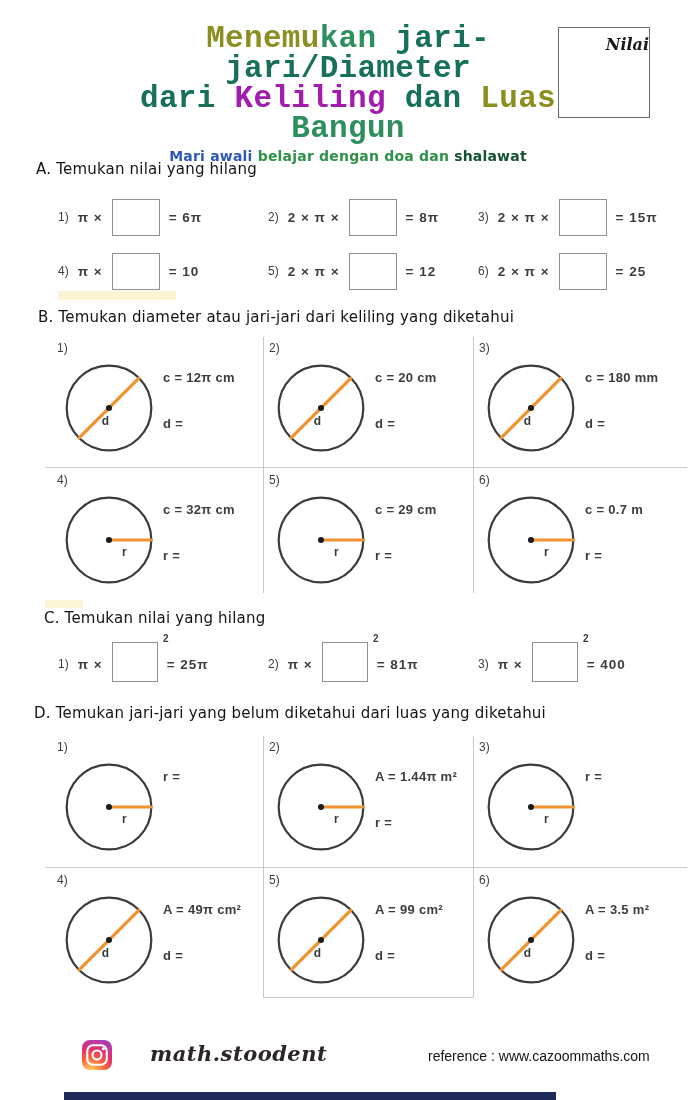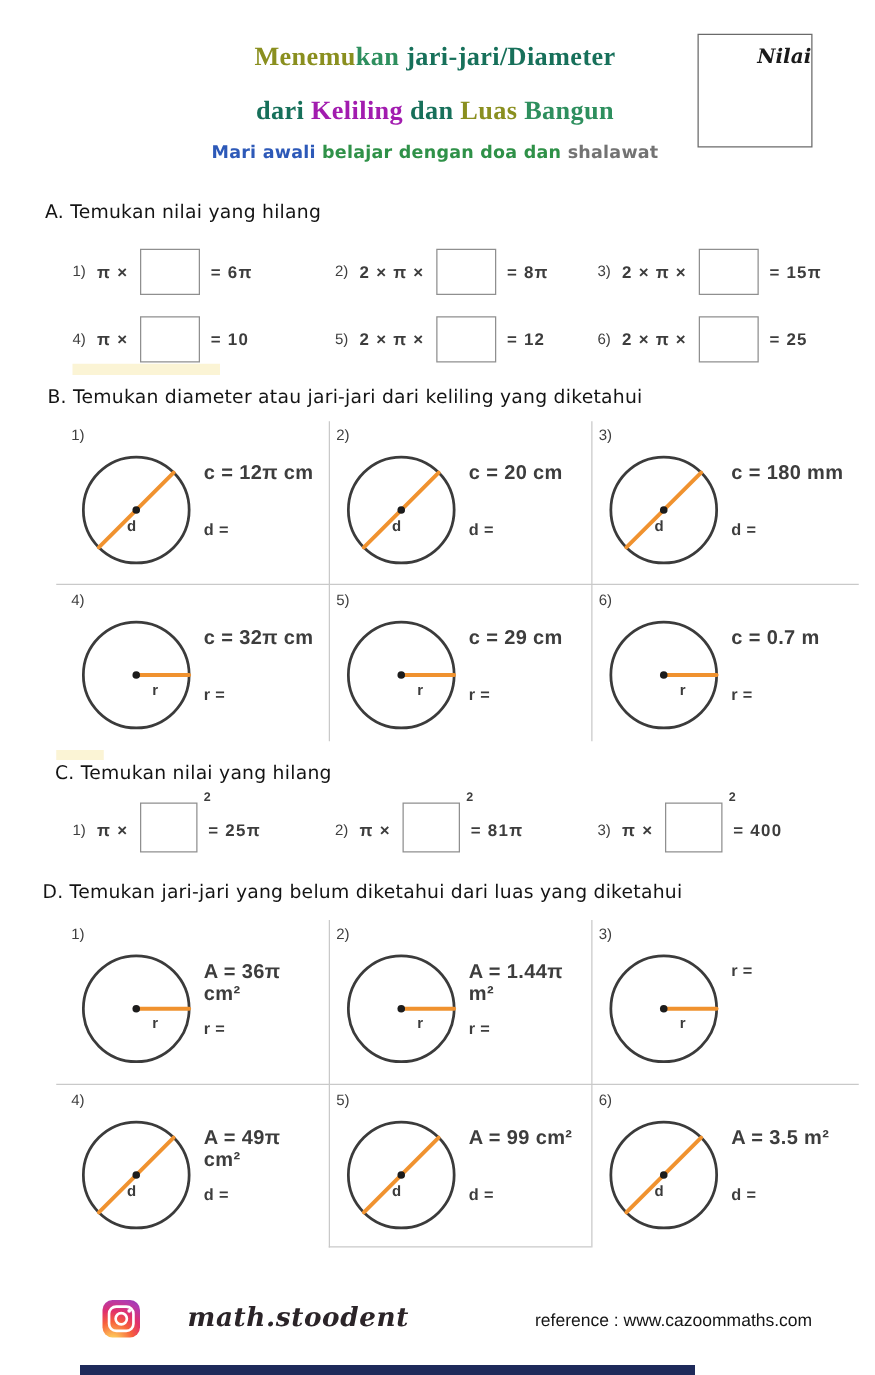--- a/index.html
+++ b/index.html
@@ -1,21 +1,21 @@
 <!DOCTYPE html>
 <html><head>
 <meta charset="utf-8">
 <style>
   html,body{margin:0;padding:0;background:#ffffff;}
   #page{position:relative;width:700px;height:1100px;background:#ffffff;overflow:hidden;
         font-family:"Liberation Sans",sans-serif;}
 
   
   .title-wrap{position:absolute;left:128px;top:24px;width:440px;text-align:center;}
-  .title-line{font-family:Liberation Serif, serif;font-weight:bold;font-size:21px;line-height:43px;letter-spacing:.3px;}
+  .title-line{font-family:Liberation Mono, monospace;font-weight:bold;font-size:31px;line-height:30px;letter-spacing:.3px;}
   .subtitle{font-family:"DejaVu Sans",sans-serif;font-weight:bold;font-size:14px;margin-top:4px;letter-spacing:.2px;}
   .score-box{position:absolute;left:558px;top:27px;width:92px;height:91px;border:1.5px solid #6a6a6a;background:#fff;box-sizing:border-box;}
   .score-label{font-family:"DejaVu Serif",serif;font-style:italic;font-weight:bold;font-size:16px;color:#1a1a1a;padding:7px 0 0 15px;text-align:right;}
 
   
   .sec-head{position:absolute;font-family:"DejaVu Sans",sans-serif;font-size:15px;color:#141414;letter-spacing:.2px;}
 
   
   .eqitem{position:absolute;display:flex;align-items:center;height:40px;gap:9px;}
   .cnum,.enum{font-size:12px;color:#3f3f3f;}
@@ -29,21 +29,21 @@
   .cell{position:absolute;width:210px;height:130px;}
   .cx1{left:45px}.cx2{left:257px}.cx3{left:467px}
   .ryb1{top:336px}.ryb2{top:468px}.ryd1{top:735px}.ryd2{top:868px}
   .cell .cnum{position:absolute;left:12px;top:5px;}
   .fig{position:absolute;left:18px;top:26px;width:92px;height:92px;}
   .fig .outline{fill:none;stroke:#3b3b3b;stroke-width:2.4;}
   .fig .oline{stroke:#f0922f;stroke-width:3.4;stroke-linecap:round;}
   .fig .dot{fill:#1c1c1c;}
   .fig .flab{font-family:"Liberation Sans",sans-serif;font-size:13px;font-weight:bold;fill:#3b3b3b;}
   .vals{position:absolute;left:118px;top:34px;width:92px;}
-  .given{font-size:16px;font-weight:bold;color:#3d3d3d;height:46px;letter-spacing:.3px;}
+  .given{font-size:13px;font-weight:bold;color:#3d3d3d;height:46px;letter-spacing:.3px;}
   .find{font-size:13px;font-weight:bold;color:#3d3d3d;letter-spacing:.3px;}
 
   
   .vdiv{position:absolute;width:1px;background:#c9c9c9;}
   .hdiv{position:absolute;height:1px;background:#c9c9c9;}
   .hl{position:absolute;background:#fbf4d5;}
 
   
   .ig-icon{position:absolute;left:82px;top:1040px;width:30px;height:30px;border-radius:8px;
     background:radial-gradient(circle at 28% 110%, #fdc459 10%, #f7603c 40%, #e1306c 62%, #b23bb0 85%, #8a3ab9 100%);}
@@ -54,21 +54,21 @@
   .bottom-bar{position:absolute;left:64px;top:1092px;width:492px;height:8px;background:#1e2a5a;}
 </style>
 </head>
 <body>
 
 <div id="page">
 
   <div class="title-wrap">
     <div class="title-line"><span style="color: rgb(138, 143, 31);">Menemu</span><span style="color: rgb(46, 143, 94);">kan </span><span style="color: rgb(23, 112, 90);">jari-jari/Diameter</span></div>
     <div class="title-line"><span style="color: rgb(23, 112, 90);">dari </span><span style="color: #a21caf;">Keliling </span><span style="color: rgb(23, 112, 90);">dan </span><span style="color: rgb(138, 143, 31);">Luas </span><span style="color: rgb(46, 143, 94);">Bangun</span></div>
-    <div class="subtitle"><span style="color: rgb(45, 89, 184);">Mari awali </span><span style="color: rgb(47, 145, 72);">belajar dengan doa dan </span><span style="color: #737373;">shalawat</span></div>
+    <div class="subtitle"><span style="color: rgb(45, 89, 184);">Mari awali </span><span style="color: rgb(47, 145, 72);">belajar dengan doa dan </span><span style="color: #14532d;">shalawat</span></div>
   </div>
   <div class="score-box">
     <div class="score-label">Nilai</div>
   </div>
 
   <div class="sec-head" style="left:36px;top:160px">A. Temukan nilai yang hilang</div>
 
   <div class="eqitem" style="left:58px;top:197px">
     <span class="enum">1)</span>
     <span class="eqtxt">π ×</span>
@@ -220,21 +220,20 @@
 
   <div class="cell cx1 ryd1">
     <span class="cnum">1)</span>
     <svg class="fig" viewBox="0 0 100 100">
       <circle class="outline" cx="50" cy="50" r="46"></circle>
       <line class="oline" x1="50" y1="50" x2="96" y2="50"></line>
       <circle class="dot" cx="50" cy="50" r="3.3"></circle>
       <text class="flab" x="64" y="67">r</text>
     </svg>
     <div class="vals">
-      <div class="given">A = 36π cm²</div>
       <div class="find">r =</div>
     </div>
   </div>
   <div class="cell cx2 ryd1">
     <span class="cnum">2)</span>
     <svg class="fig" viewBox="0 0 100 100">
       <circle class="outline" cx="50" cy="50" r="46"></circle>
       <line class="oline" x1="50" y1="50" x2="96" y2="50"></line>
       <circle class="dot" cx="50" cy="50" r="3.3"></circle>
       <text class="flab" x="64" y="67">r</text>

